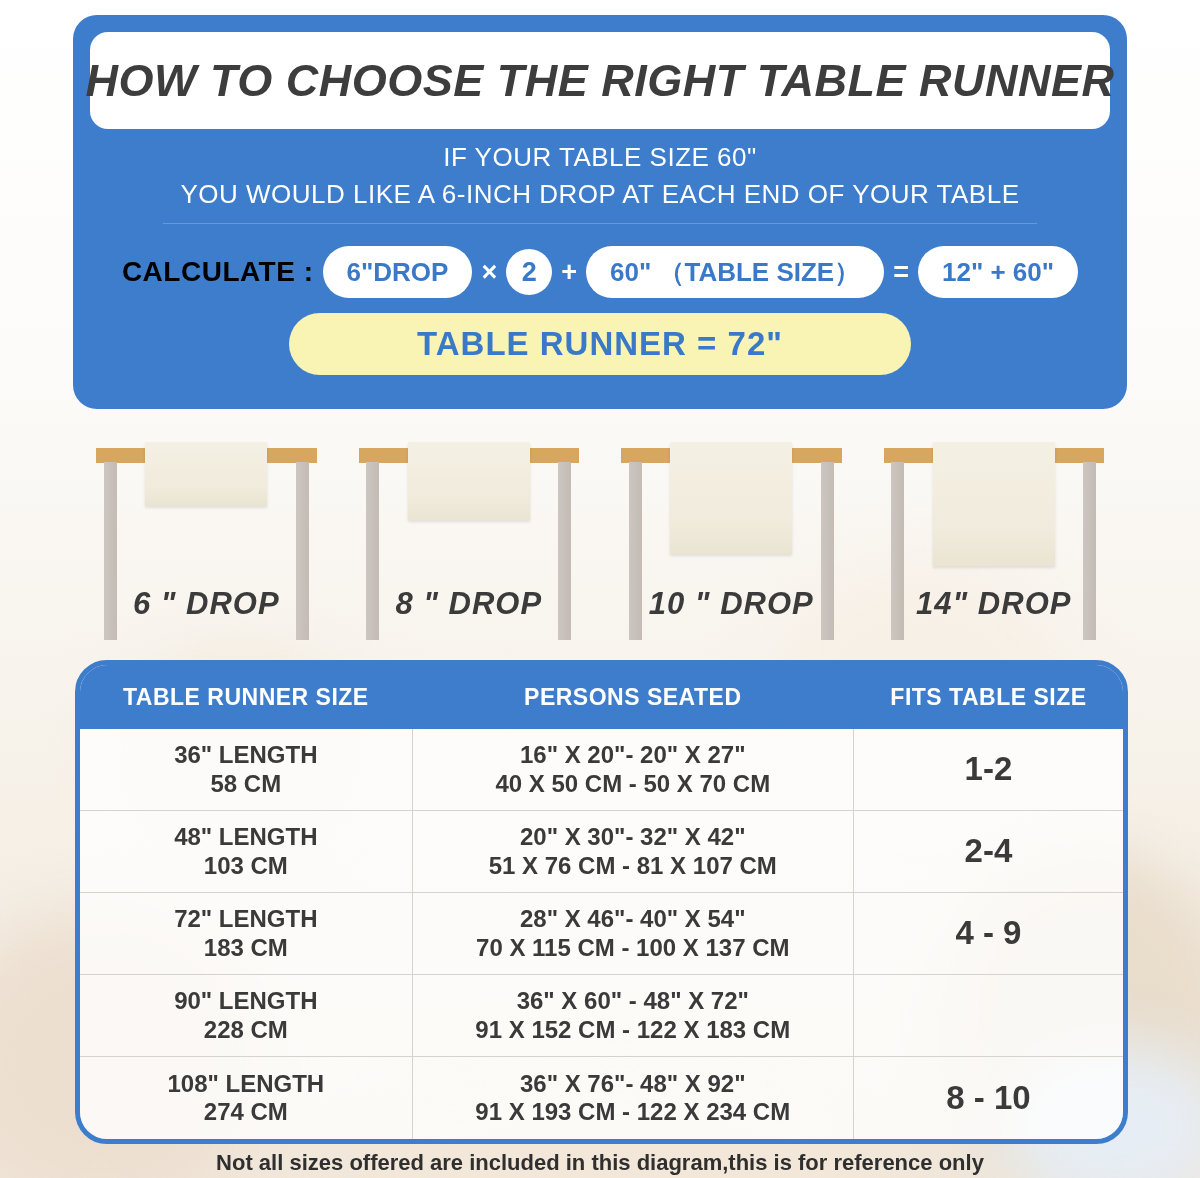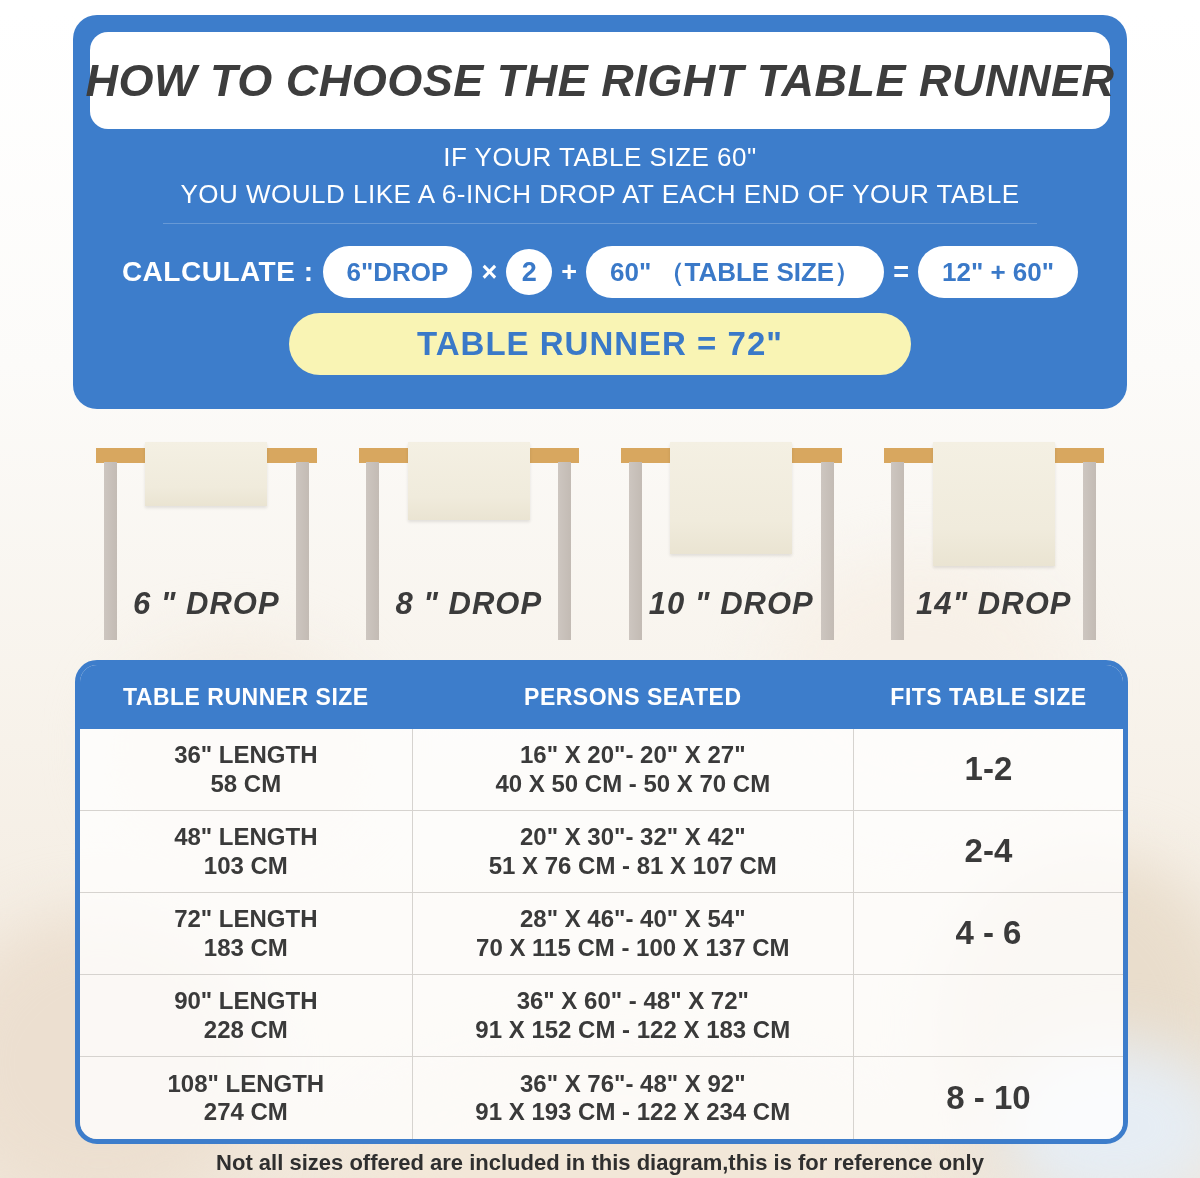--- a/index.html
+++ b/index.html
@@ -34,21 +34,21 @@
   }
   .banner-line { position:absolute; width:100%; text-align:center; color:#ffffff; font-size:26px; letter-spacing:0.5px; }
   .line-1 { top:127px; }
   .line-2 { top:164px; }
   .banner-divider { position:absolute; top:208px; left:90px; right:90px; height:1px; background:rgba(255,255,255,0.22); }
 
   .calc-row {
     position:absolute; top:231px; left:14px; right:14px; height:52px;
     display:flex; align-items:center; justify-content:center; gap:9px;
   }
-  .calc-label { color:#ffffff; font-size:28px; font-weight:bold; letter-spacing:0.5px; white-space:nowrap; }
+  .calc-label { color:#000000; font-size:28px; font-weight:bold; letter-spacing:0.5px; white-space:nowrap; }
   .calc-op    { color:#ffffff; font-size:27px; font-weight:bold; }
   .pill {
     background:#ffffff; color:#3a79c8; font-weight:bold; font-size:26px;
     height:52px; line-height:52px; padding:0 24px; border-radius:26px; white-space:nowrap;
   }
   .circle-num {
     background:#ffffff; color:#3a79c8; font-weight:bold; font-size:27px;
     width:46px; height:46px; border-radius:50%; text-align:center; line-height:46px; flex:0 0 aupx;
   }
   .result-pill {
@@ -83,21 +83,21 @@
   .drop-10 .runner { height:112px; }
   .drop-14 .runner { height:124px; }
   .drop-label {
     position:absolute; top:146px; width:100%; text-align:center;
     font-size:31px; font-weight:bold; font-style:italic; color:#3b3b3b; letter-spacing:1px;
   }
 
   
   .panel {
     position:absolute; z-index:2; left:75px; top:648px; width:1053px; height:484px;
-    border:5px solid #3d7dcb; border-radius:22px; overflow:hidden;
+    border:5px solid #3d7dcb; border-radius:32px; overflow:hidden;
   }
   .panel-header {
     height:64px; background:#3d7dcb;
     display:grid; grid-template-columns:31.8% 42.4% 25.8%; align-items:center;
   }
   .panel-header .hdr {
     text-align:center; color:#ffffff; font-weight:bold; font-size:23px; letter-spacing:0.5px;
   }
   .panel-body { height:410px; background:rgba(255,255,255,0.78); }
   .t-row {
@@ -222,21 +222,21 @@
 
       <div class="t-row">
         <div class="t-cell">
           <span>72" LENGTH</span>
           <span>183 CM</span>
         </div>
         <div class="t-cell mid">
           <span>28" X 46"- 40" X 54"</span>
           <span>70 X 115 CM - 100 X 137 CM</span>
         </div>
-        <div class="t-cell persons">4 - 6</div>
+        <div class="t-cell persons">4 - 9</div>
       </div>
 
       <div class="t-row">
         <div class="t-cell">
           <span>90" LENGTH</span>
           <span>228 CM</span>
         </div>
         <div class="t-cell mid">
           <span>36" X 60" - 48" X 72"</span>
           <span>91 X 152 CM - 122 X 183 CM</span>

